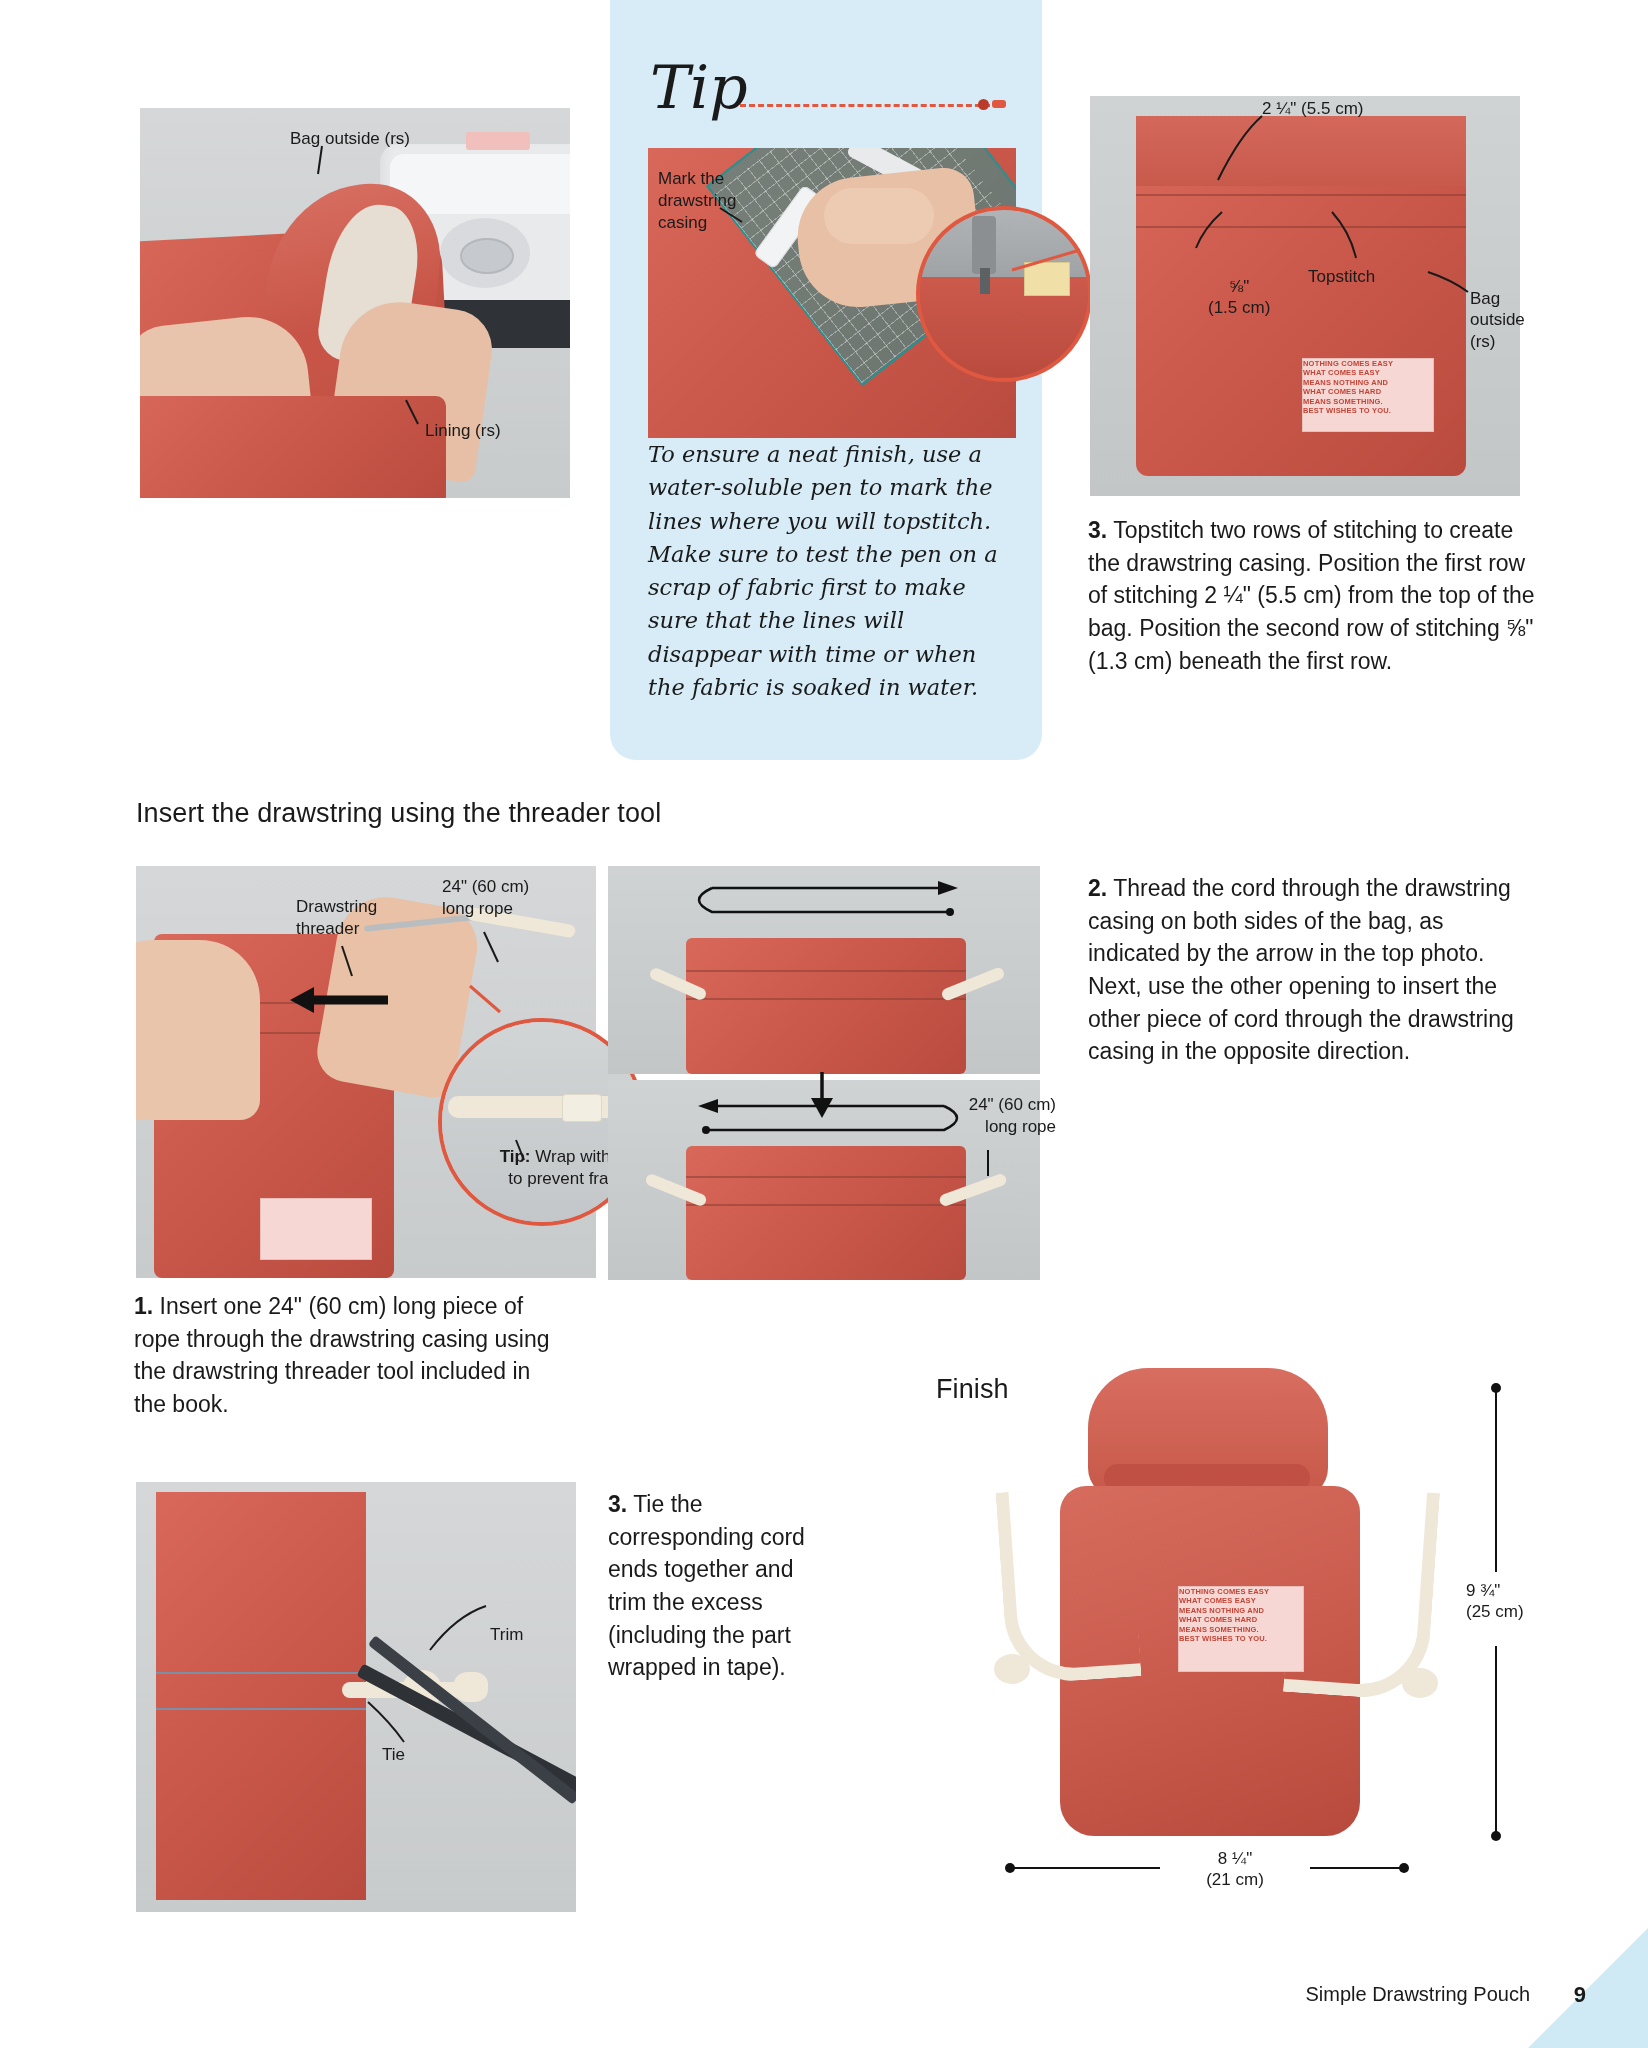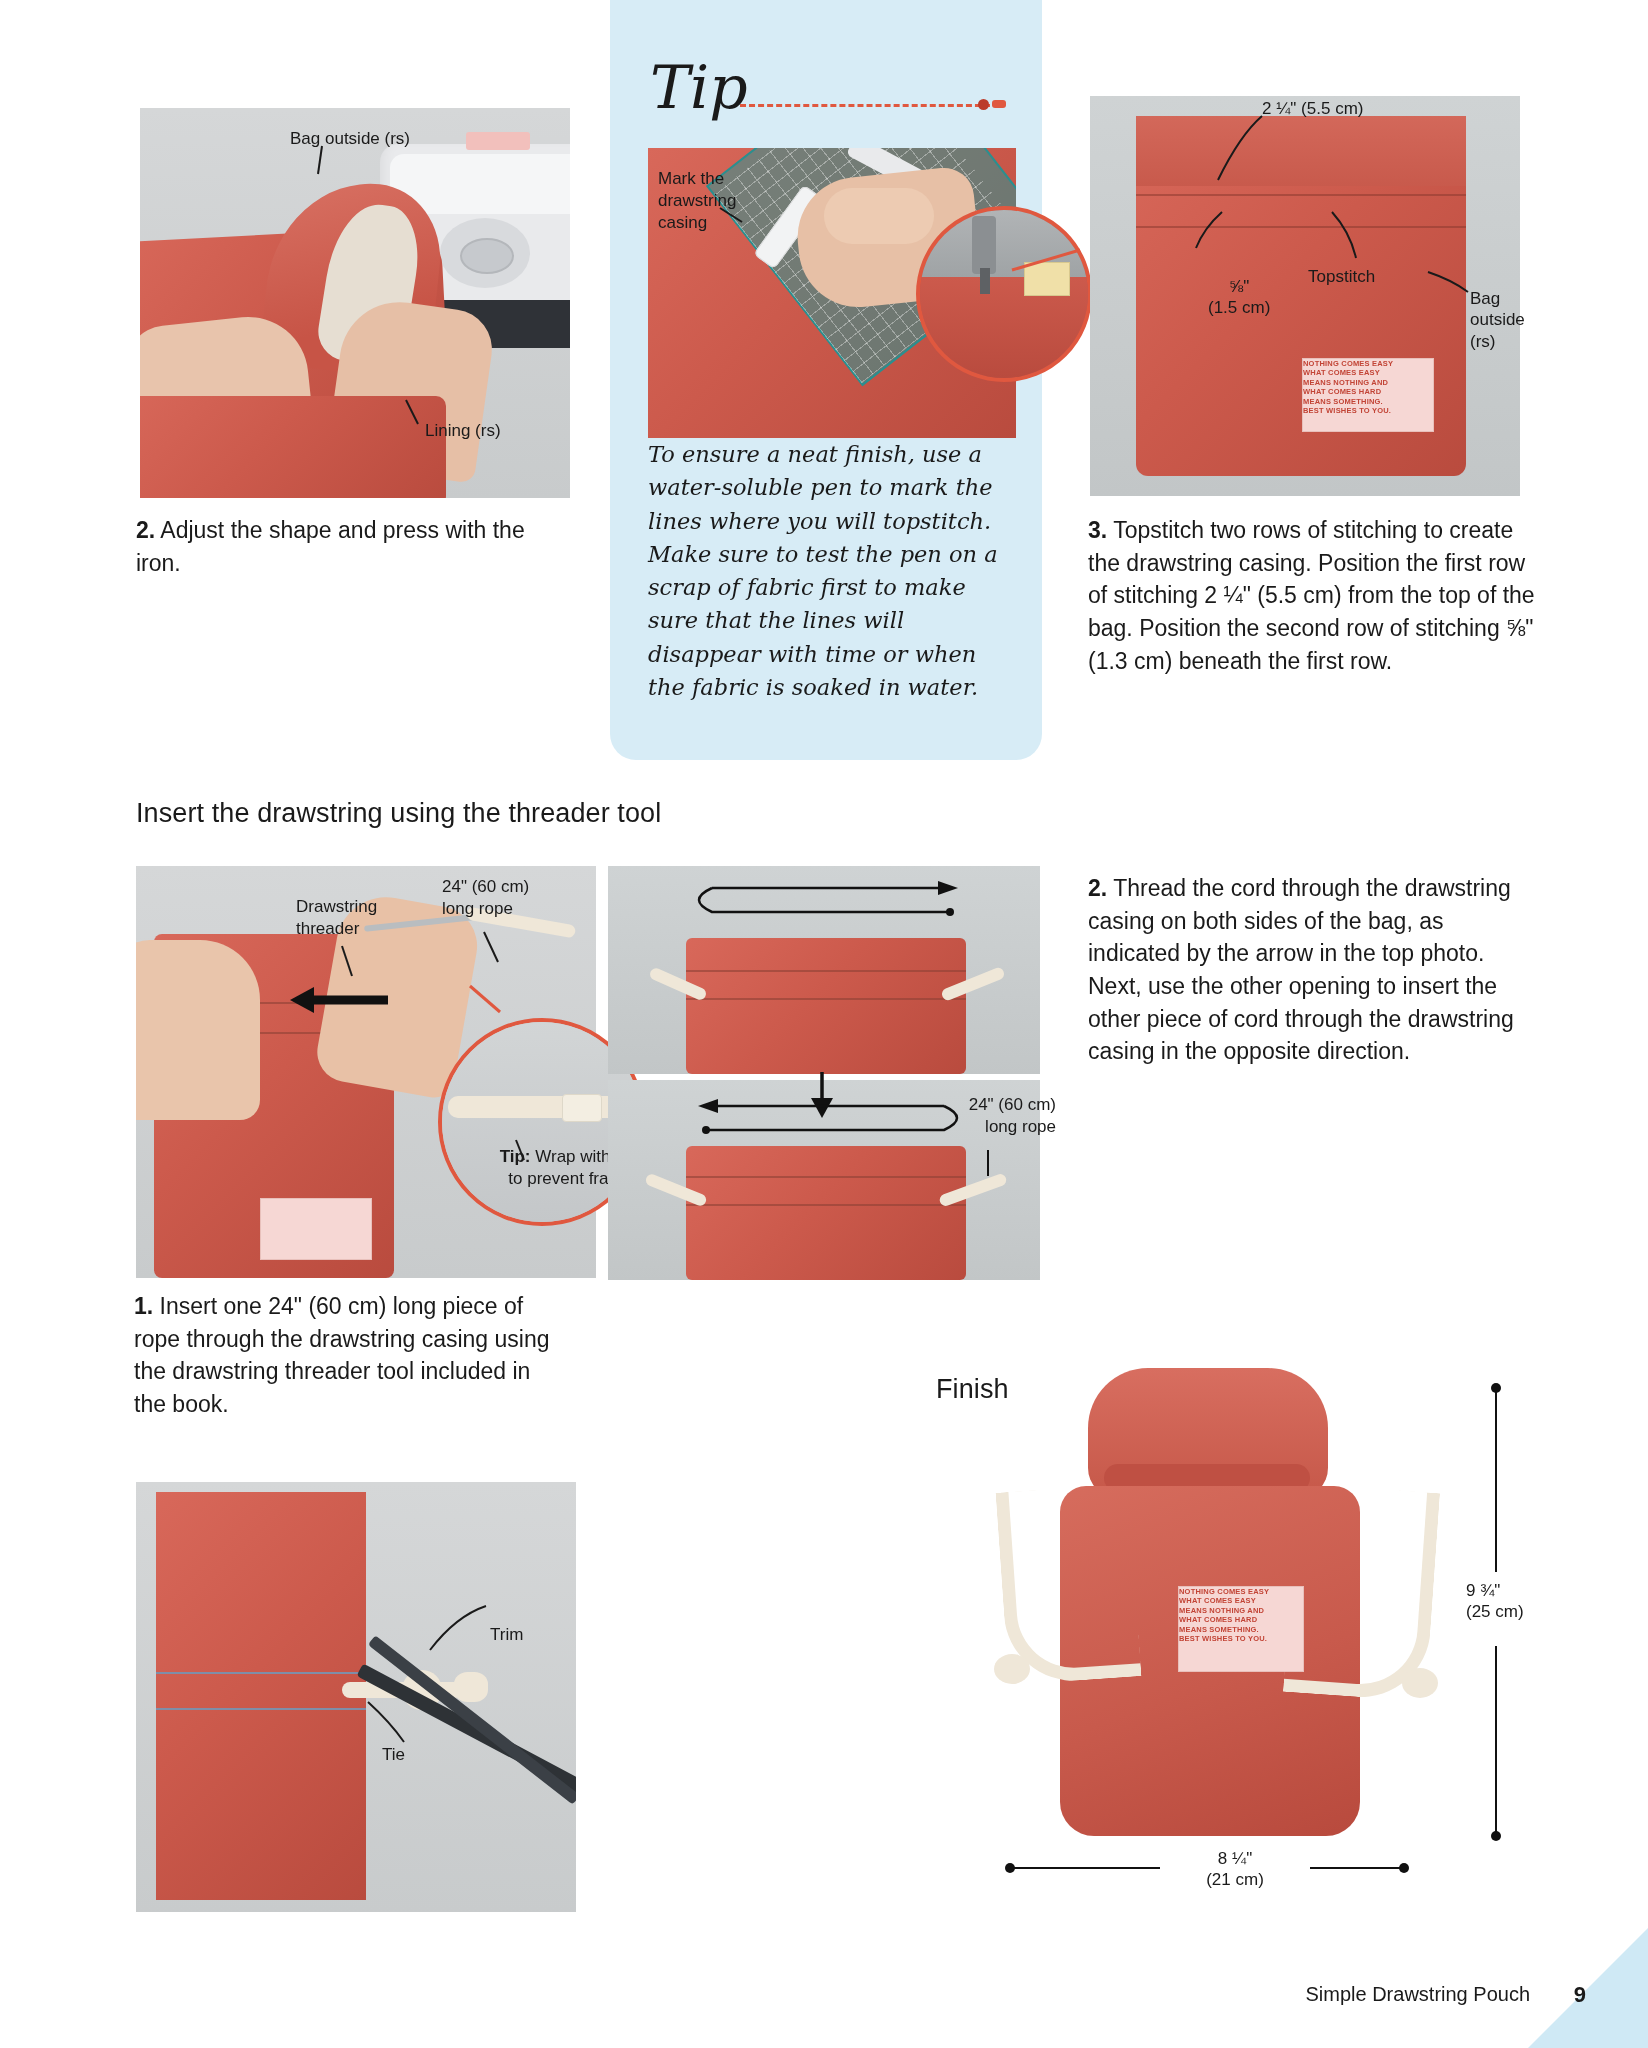--- a/index.html
+++ b/index.html
@@ -188,24 +188,20 @@
       <div class="abs" style="left:186px; top:96px; width:88px; height:160px; background:#e6ded2; border-radius:50% 40% 10px 30px; transform:rotate(9deg);"></div>
 
       <div class="abs" style="left:-10px; top:212px; width:180px; height:150px; background:#e8c4ac; border-radius:40px 60px 10px 10px; transform:rotate(-6deg);"></div>
       <div class="abs" style="left:196px; top:196px; width:150px; height:170px; background:#e6bfa6; border-radius:60px 40px 14px 16px; transform:rotate(8deg);"></div>
       <div class="abs fab-red" style="left:-24px; top:288px; width:330px; height:110px; border-radius:10px;"></div>
     </div>
   </div>
   <div class="label abs" style="left:290px; top:128px;">Bag outside (rs)</div>
   <div class="label abs" style="left:425px; top:420px;">Lining (rs)</div>
 
-  <div class="caption abs" style="left:136px; top:514px; width:400px;">
-    <span class="num">2.</span>
-    <span>Adjust the shape and press with the iron.</span>
-  </div>
 
   <div class="tip-word">Tip</div>
   <div class="tip-dash"></div>
   <div class="tip-dot2"></div>
   <div class="tip-dot"></div>
 
   <div class="photo" style="left:648px; top:148px; width:368px; height:290px; background:#b0564a;">
     <div class="photo-inner">
       <div class="abs fab-red" style="left:0; top:0; width:368px; height:290px;"></div>
 
@@ -324,20 +320,24 @@
       <div class="abs" style="left:266px; top:188px; width:40px; height:40px; background:#efe7d8; border-radius:50%;"></div>
       <div class="abs" style="left:318px; top:190px; width:34px; height:30px; background:#efe7d8; border-radius:40%;"></div>
 
       <div class="abs" style="left:208px; top:244px; width:270px; height:14px; background:#2e3236; transform:rotate(28deg); border-radius:4px;"></div>
       <div class="abs" style="left:208px; top:232px; width:260px; height:12px; background:#3b4046; transform:rotate(38deg); border-radius:4px;"></div>
     </div>
   </div>
   <div class="label abs" style="left:490px; top:1592px;margin-top:32px;">Trim</div>
   <div class="label abs" style="left:382px; top:1744px;text-align:center;">Tie</div>
 
+  <div class="caption abs" style="left:608px; top:1488px; width:210px;">
+    <span class="num">3.</span>
+    <span>Tie the corresponding cord ends together and trim the excess (including the part wrapped in tape).</span>
+  </div>
 
   <div class="hd abs" style="left:936px; top:1374px;">Finish</div>
 
   <div class="abs" style="left:1040px; top:1368px; width:340px; height:470px;">
 
     <div class="abs fab-red" style="left:48px; top:0px; width:240px; height:130px; border-radius:60px 60px 30px 30px; background:linear-gradient(180deg,#d86e60,#c65849);"></div>
     <div class="abs" style="left:64px; top:96px; width:206px; height:28px; background:#bf5043; border-radius:16px;"></div>
 
     <div class="abs" style="left:20px; top:118px; width:300px; height:350px; border-radius:26px 26px 34px 34px; background:linear-gradient(160deg,#d66c5d 0%, #c85a4c 55%, #b84a3d 100%);"></div>
 

